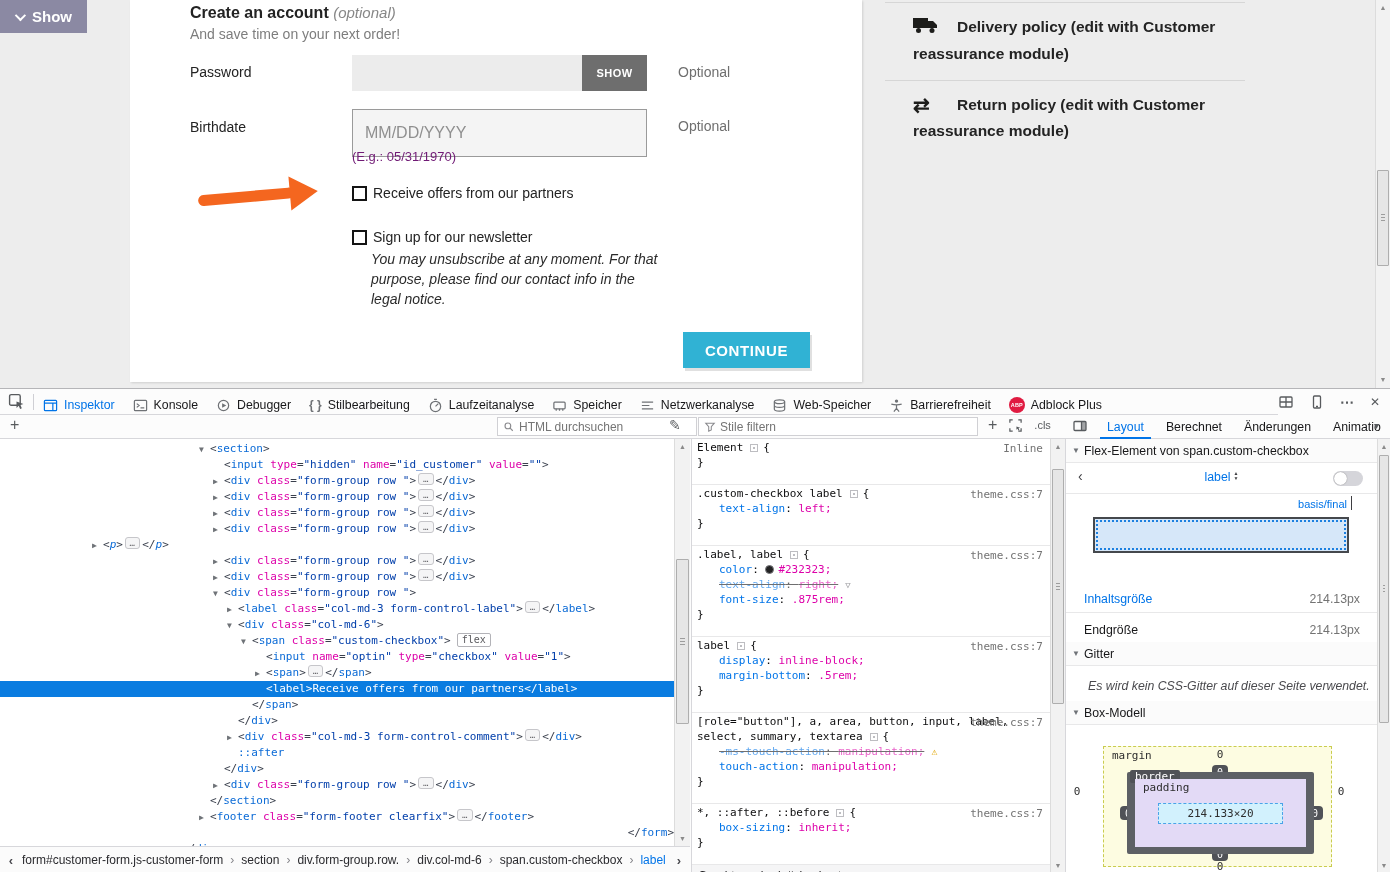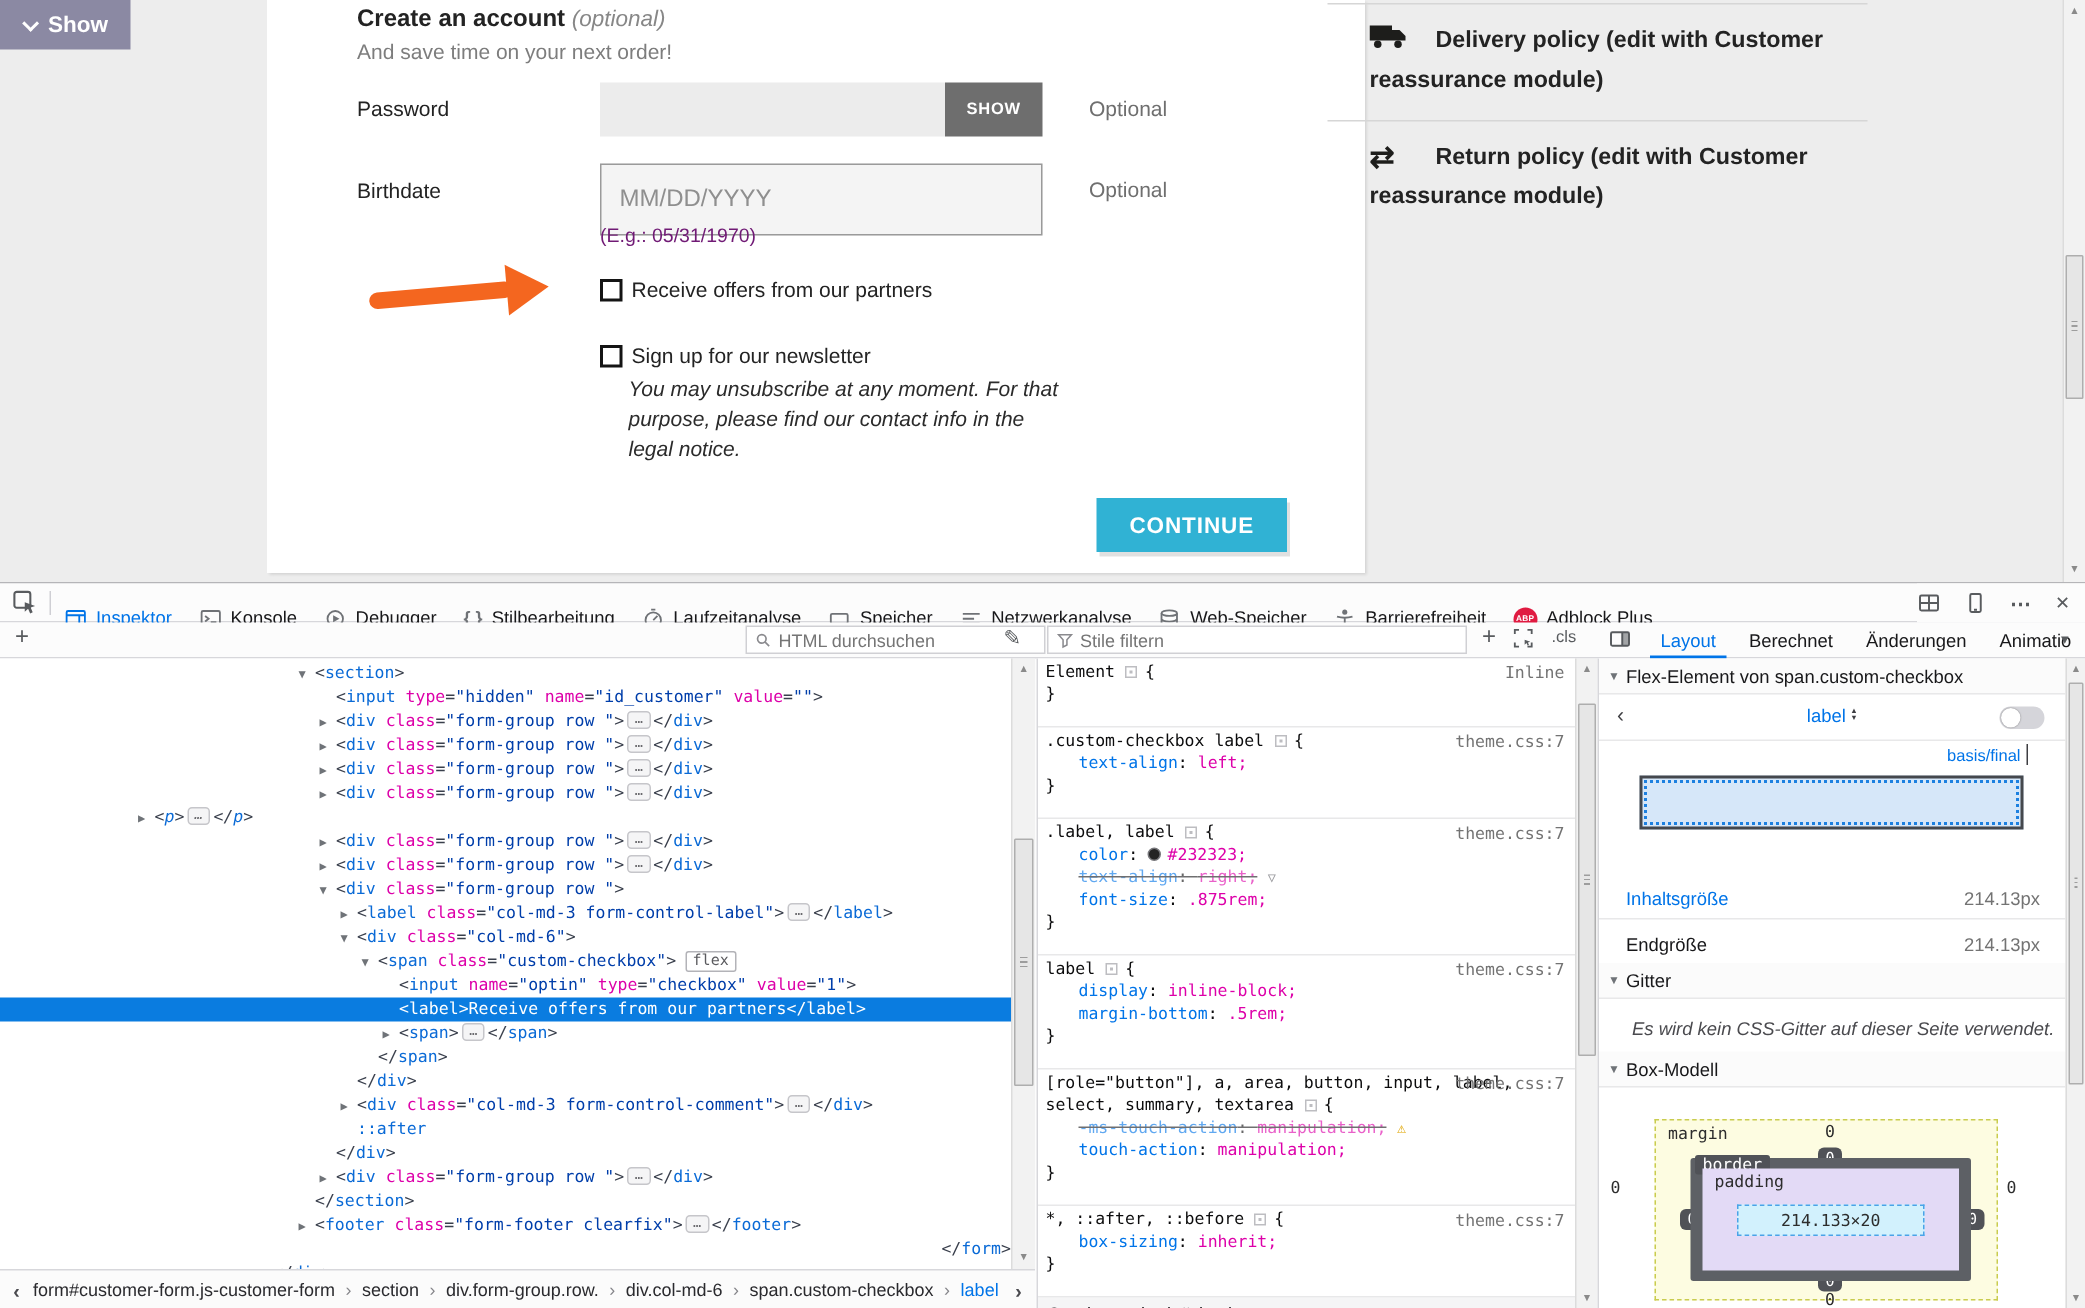--- a/index.html
+++ b/index.html
@@ -1,21 +1,21 @@
 <!DOCTYPE html>
 <html><head>
 <meta charset="utf-8">
 <style>
   * { box-sizing: border-box; margin: 0; padding: 0; }
   html,body { width:1390px; height:872px; overflow:hidden; }
   body { position:relative; font-family:"Liberation Sans",sans-serif; background:#fff; color:#232323; }
 
   
   #page-top { position:absolute; left:0; top:0; width:1390px; height:388px; background:#ededed; }
-  .card { position:absolute; left:130px; top:0; width:732px; height:382px; background:#fff; box-shadow:1px 1px 2px rgba(0,0,0,.12);margin-left:48px; }
+  .card { position:absolute; left:130px; top:0; width:732px; height:382px; background:#fff; box-shadow:1px 1px 2px rgba(0,0,0,.12); }
   .abs { position:absolute; }
   .fc-title { left:60px; top:4px; font-size:16px; font-weight:bold; color:#232323; }
   .fc-title .opt-suffix { font-weight:normal; font-style:italic; color:#878787; font-size:15px; }
   .fc-sub { left:60px; top:26px; font-size:14px; color:#7d7d7d; }
   .f-label { font-size:14px; color:#232323; }
   .inp-pass { left:222px; top:55px; width:230px; height:36px; background:#ececec; }
   .btn-show { left:452px; top:55px; width:65px; height:36px; background:#6e6e6e; color:#fff; font-size:11px; font-weight:bold; letter-spacing:.5px; display:flex; align-items:center; justify-content:center; cursor:pointer; }
   .f-opt { font-size:14px; color:#6f6f6f; }
   .inp-birth { left:222px; top:109px; width:295px; height:48px; background:#f4f4f4; border:1px solid #9a9a9a; font-size:16px; color:#8f8f8f; padding-left:12px; font-family:"Liberation Sans",sans-serif; }
   .inp-birth::placeholder { color:#8f8f8f; opacity:1; }
@@ -39,21 +39,21 @@
   .sb-up,.sb-dn { position:absolute; left:0; width:100%; height:15px; font-size:7px; color:#8a8a8a; display:flex; align-items:center; justify-content:center; cursor:pointer; }
   .sb-th { position:absolute; left:1px; right:1px; background:#e6e6e6; border:1px solid #aeaeae; border-radius:1px; cursor:pointer; }
   .sb-th::after { content:""; position:absolute; left:3px; right:3px; top:50%; height:8px; margin-top:-4px; background:repeating-linear-gradient(to bottom,#9d9d9d 0 1px,transparent 1px 3px); }
 
   
   #devtools { position:absolute; left:0; top:388px; width:1390px; height:484px; background:#fcfcfc; border-top:1px solid #b5b5b8; font-size:12px; color:#18181a; }
   .tabbar { position:absolute; left:0; top:0; width:100%; height:26px; display:flex; align-items:stretch; border-bottom:1px solid #d7d7db; background:#fcfcfc; }
   .pick-btn { display:flex; align-items:center; padding:0 8px; color:#585b5e; cursor:pointer; }
   .tab-sep { width:1px; height:16px; background:#cfcfd4; align-self:center; }
   #tabs { display:flex; align-items:stretch; }
-  .tab { display:flex; align-items:flex-start; gap:6px; padding:16px 9px; font-size:12.3px; color:#18181a; position:relative; cursor:pointer; white-space:nowrap; }
+  .tab { display:flex; align-items:center; gap:6px; padding:16px 9px; font-size:12.3px; color:#18181a; position:relative; cursor:pointer; white-space:nowrap; }
   .tab .tico { color:#6f7276; display:inline-flex; }
   .tab.active { color:#0074e8; }
   .tab.active .tico { color:#0074e8; }
   .tab.active::after { content:""; position:absolute; left:0; right:0; bottom:-1px; height:2px; background:#0074e8; }
   .abp-badge { width:16px; height:16px; border-radius:50%; background:#e01b41; color:#fff !important; font-size:5.5px; font-weight:bold; display:inline-flex; align-items:center; justify-content:center; letter-spacing:.2px; }
   .tico.txt { font-weight:bold; font-size:12px; }
   .tb-right { position:absolute; right:0; top:0; height:26px; display:flex; align-items:center; gap:15px; padding-right:10px; color:#585b5e; background:#fcfcfc; }
   .tb-right .g { cursor:pointer; display:inline-flex; }
   .dots-g { font-size:14px; font-weight:bold; letter-spacing:1px; }
   .close-g { font-size:12px; }
@@ -357,22 +357,22 @@
       <div class="mrow" style="padding-left: 213px;"><span class="arrow">▶</span><span class="seg-p">&lt;</span><span class="seg-t">div</span><span class="seg-a"> class</span><span class="seg-p">=</span><span class="seg-v">"form-group row "</span><span class="seg-p">&gt;</span><span class="badge-el">…</span><span class="seg-p">&lt;/</span><span class="seg-t">div</span><span class="seg-p">&gt;</span></div>
       <div class="mrow" style="padding-left: 213px;"><span class="arrow">▶</span><span class="seg-p">&lt;</span><span class="seg-t">div</span><span class="seg-a"> class</span><span class="seg-p">=</span><span class="seg-v">"form-group row "</span><span class="seg-p">&gt;</span><span class="badge-el">…</span><span class="seg-p">&lt;/</span><span class="seg-t">div</span><span class="seg-p">&gt;</span></div>
       <div class="mrow" style="padding-left: 92px; font-style: italic;"><span class="arrow">▶</span><span class="seg-p">&lt;</span><span class="seg-t">p</span><span class="seg-p">&gt;</span><span class="badge-el">…</span><span class="seg-p">&lt;/</span><span class="seg-t">p</span><span class="seg-p">&gt;</span></div>
       <div class="mrow" style="padding-left: 213px;"><span class="arrow">▶</span><span class="seg-p">&lt;</span><span class="seg-t">div</span><span class="seg-a"> class</span><span class="seg-p">=</span><span class="seg-v">"form-group row "</span><span class="seg-p">&gt;</span><span class="badge-el">…</span><span class="seg-p">&lt;/</span><span class="seg-t">div</span><span class="seg-p">&gt;</span></div>
       <div class="mrow" style="padding-left: 213px;"><span class="arrow">▶</span><span class="seg-p">&lt;</span><span class="seg-t">div</span><span class="seg-a"> class</span><span class="seg-p">=</span><span class="seg-v">"form-group row "</span><span class="seg-p">&gt;</span><span class="badge-el">…</span><span class="seg-p">&lt;/</span><span class="seg-t">div</span><span class="seg-p">&gt;</span></div>
       <div class="mrow" style="padding-left: 213px;"><span class="arrow">▼</span><span class="seg-p">&lt;</span><span class="seg-t">div</span><span class="seg-a"> class</span><span class="seg-p">=</span><span class="seg-v">"form-group row "</span><span class="seg-p">&gt;</span></div>
       <div class="mrow" style="padding-left: 227px;"><span class="arrow">▶</span><span class="seg-p">&lt;</span><span class="seg-t">label</span><span class="seg-a"> class</span><span class="seg-p">=</span><span class="seg-v">"col-md-3 form-control-label"</span><span class="seg-p">&gt;</span><span class="badge-el">…</span><span class="seg-p">&lt;/</span><span class="seg-t">label</span><span class="seg-p">&gt;</span></div>
       <div class="mrow" style="padding-left: 227px;"><span class="arrow">▼</span><span class="seg-p">&lt;</span><span class="seg-t">div</span><span class="seg-a"> class</span><span class="seg-p">=</span><span class="seg-v">"col-md-6"</span><span class="seg-p">&gt;</span></div>
       <div class="mrow" style="padding-left: 241px;"><span class="arrow">▼</span><span class="seg-p">&lt;</span><span class="seg-t">span</span><span class="seg-a"> class</span><span class="seg-p">=</span><span class="seg-v">"custom-checkbox"</span><span class="seg-p">&gt;</span><span class="badge-flex">flex</span></div>
       <div class="mrow" style="padding-left: 255px;"><span class="arrow"></span><span class="seg-p">&lt;</span><span class="seg-t">input</span><span class="seg-a"> name</span><span class="seg-p">=</span><span class="seg-v">"optin"</span><span class="seg-a"> type</span><span class="seg-p">=</span><span class="seg-v">"checkbox"</span><span class="seg-a"> value</span><span class="seg-p">=</span><span class="seg-v">"1"</span><span class="seg-p">&gt;</span></div>
+      <div class="mrow" style="padding-left: 255px;"><span class="arrow">▶</span><span class="seg-p">&lt;</span><span class="seg-t">span</span><span class="seg-p">&gt;</span><span class="badge-el">…</span><span class="seg-p">&lt;/</span><span class="seg-t">span</span><span class="seg-p">&gt;</span></div>
       <div class="mrow sel" style="padding-left: 255px;"><span class="arrow"></span><span class="seg-p">&lt;</span><span class="seg-t">label</span><span class="seg-p">&gt;</span><span class="seg-x">Receive offers from our partners</span><span class="seg-p">&lt;/</span><span class="seg-t">label</span><span class="seg-p">&gt;</span></div>
-      <div class="mrow" style="padding-left: 255px;"><span class="arrow">▶</span><span class="seg-p">&lt;</span><span class="seg-t">span</span><span class="seg-p">&gt;</span><span class="badge-el">…</span><span class="seg-p">&lt;/</span><span class="seg-t">span</span><span class="seg-p">&gt;</span></div>
       <div class="mrow" style="padding-left: 241px;"><span class="arrow"></span><span class="seg-p">&lt;/</span><span class="seg-t">span</span><span class="seg-p">&gt;</span></div>
       <div class="mrow" style="padding-left: 227px;"><span class="arrow"></span><span class="seg-p">&lt;/</span><span class="seg-t">div</span><span class="seg-p">&gt;</span></div>
       <div class="mrow" style="padding-left: 227px;"><span class="arrow">▶</span><span class="seg-p">&lt;</span><span class="seg-t">div</span><span class="seg-a"> class</span><span class="seg-p">=</span><span class="seg-v">"col-md-3 form-control-comment"</span><span class="seg-p">&gt;</span><span class="badge-el">…</span><span class="seg-p">&lt;/</span><span class="seg-t">div</span><span class="seg-p">&gt;</span></div>
       <div class="mrow" style="padding-left: 227px;"><span class="arrow"></span><span class="seg-ps">::after</span></div>
       <div class="mrow" style="padding-left: 213px;"><span class="arrow"></span><span class="seg-p">&lt;/</span><span class="seg-t">div</span><span class="seg-p">&gt;</span></div>
       <div class="mrow" style="padding-left: 213px;"><span class="arrow">▶</span><span class="seg-p">&lt;</span><span class="seg-t">div</span><span class="seg-a"> class</span><span class="seg-p">=</span><span class="seg-v">"form-group row "</span><span class="seg-p">&gt;</span><span class="badge-el">…</span><span class="seg-p">&lt;/</span><span class="seg-t">div</span><span class="seg-p">&gt;</span></div>
       <div class="mrow" style="padding-left: 199px;"><span class="arrow"></span><span class="seg-p">&lt;/</span><span class="seg-t">section</span><span class="seg-p">&gt;</span></div>
       <div class="mrow" style="padding-left: 199px;"><span class="arrow">▶</span><span class="seg-p">&lt;</span><span class="seg-t">footer</span><span class="seg-a"> class</span><span class="seg-p">=</span><span class="seg-v">"form-footer clearfix"</span><span class="seg-p">&gt;</span><span class="badge-el">…</span><span class="seg-p">&lt;/</span><span class="seg-t">footer</span><span class="seg-p">&gt;</span></div>
       <div class="mrow" style="padding-left: 185px; text-align: right;"><span class="arrow"></span><span class="seg-p">&lt;/</span><span class="seg-t">form</span><span class="seg-p">&gt;</span></div>
       <div class="mrow" style="padding-left: 171px;"><span class="arrow"></span><span class="seg-p">&lt;/</span><span class="seg-t">div</span><span class="seg-p">&gt;</span></div>

